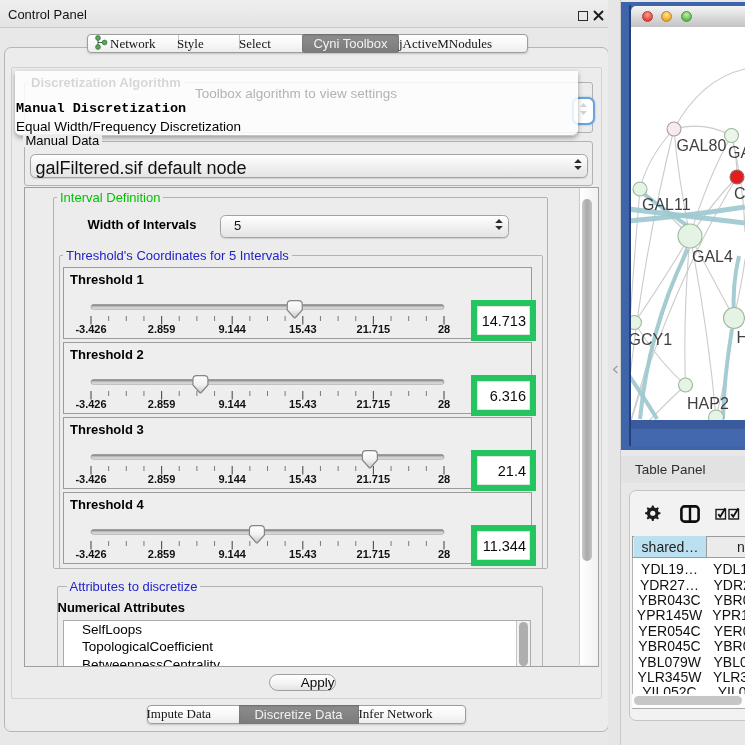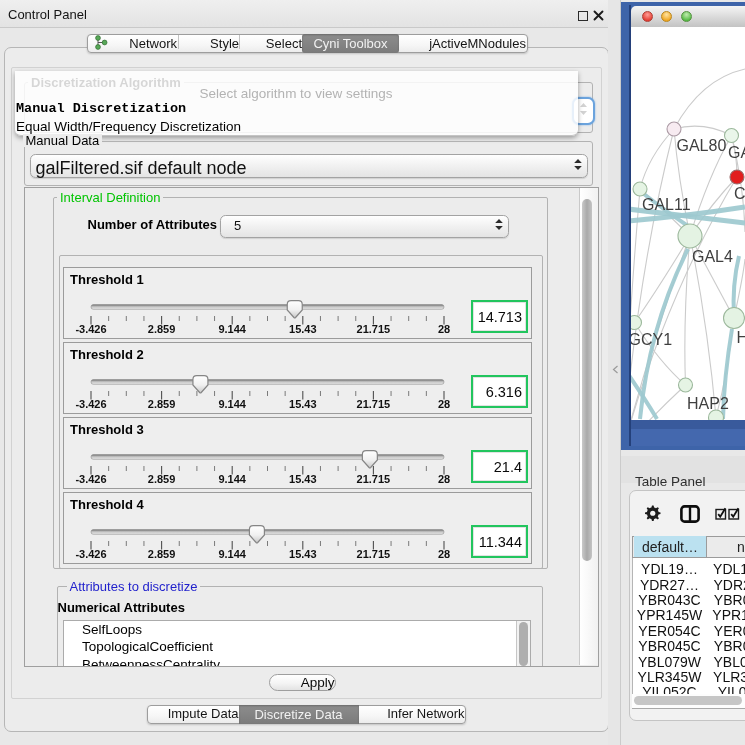--- a/index.html
+++ b/index.html
@@ -5,24 +5,24 @@
 body{width:745px;height:745px;overflow:hidden;position:relative;background:#e8e8e8;
  font-family:"Liberation Sans",sans-serif;-webkit-font-smoothing:antialiased;}
 .abs{position:absolute;}
 .gb{position:absolute;border:1px solid #b2b2b2;border-radius:3px;}
 .gl{position:absolute;font-size:13px;background:#ececec;padding:0 3px;line-height:13px;}
 .combo{position:absolute;border:1px solid #a3a3a3;border-radius:5.5px;
  background:linear-gradient(#ffffff,#f2f2f2 45%,#e4e4e4);box-shadow:0 1px 1px rgba(0,0,0,.12);}
 .ct{position:absolute;font-size:13px;color:#111;}
 .seg{position:absolute;border:1px solid #9d9d9d;border-radius:4px;
  background:linear-gradient(#ffffff,#f6f6f6 60%,#ececec);box-shadow:0 1px 2px rgba(0,0,0,.18);}
-.segtx{position:absolute;font-size:13px;color:#141414;text-align:right;}
+.segtx{position:absolute;font-size:13px;color:#141414;text-align:left;font-family:Liberation Serif, serif;}
 .segdark{position:absolute;background:linear-gradient(#8d8d8d,#7b7b7b);color:#f1f1f1;
  font-size:13px;text-align:center;}
-.vbox{position:absolute;background:#fff;border:2px solid #22c55e;box-shadow:inset 0 0 0 1px #e2e2e2;
+.vbox{position:absolute;background:#fff;border:6px solid #22c55e;box-shadow:inset 0 0 0 1px #e2e2e2;
  font-size:14.5px;color:#0a0a0a;text-align:right;}
 </style></head>
 <body>
 
 <div class="abs" style="left:0;top:0;width:621px;height:27px;background:linear-gradient(#efefef,#e3e3e3);border-bottom:1px solid #c9c9c9;"></div>
 <div class="abs" style="left:8px;top:7px;font-size:13px;color:#141414;">Control Panel</div>
 <div class="abs" style="left:578px;top:11px;width:8px;height:8px;border:1.4px solid #2b2b2b;"></div>
 <svg class="abs" style="left:593px;top:10px" width="11" height="11">
     <path d="M1.5,1.5 L9.5,9.5 M9.5,1.5 L1.5,9.5" stroke="#1b1b1b" stroke-width="1.9" stroke-linecap="round"></path>
   </svg>
@@ -44,45 +44,46 @@
 <div class="segtx" style="left:399px;top:36px;width:127px;line-height:15px;">jActiveMNodules</div>
 <div class="gb" style="left:24px;top:82px;width:567px;height:49px;"></div>
 <div class="gl" style="left:28px;top:75.5px;font-weight:bold;">Discretization Algorithm</div>
 <div class="abs" style="left:572px;top:97px;width:19px;height:24px;border:2.6px solid #6ba3dd;border-radius:7px;background:#fff;box-shadow:0 0 2px #7fb0e2;"></div>
 <svg class="abs" style="left:579px;top:103px" width="9" height="13">
     <path d="M4.5,0 L8,4 L1,4 Z" fill="#d2d2d2"></path>
     <path d="M4.5,12 L1,8 L8,8 Z" fill="#d2d2d2"></path>
   </svg>
 <div class="abs" style="left:14.5px;top:71px;width:563px;height:63.5px;background:rgba(255,255,255,.84);
 border-radius:0 0 6px 6px;box-shadow:0 2px 5px rgba(0,0,0,.35);border-bottom:1px solid #c4c4c4;"></div>
-<div class="abs" style="left:14.5px;top:85.5px;width:563px;font-size:13.5px;color:#b3b3b3;text-align:center;">Select algorithm to view settings</div>
+<div class="abs" style="left:14.5px;top:85.5px;width:563px;font-size:13.5px;color:#b3b3b3;text-align:center;">Toolbox algorithm to view settings</div>
 <div class="abs" style="left:16px;top:100.5px;font-size:13.5px;font-weight:bold;color:#000;font-family:Liberation Mono, monospace;">Manual Discretization</div>
 <div class="abs" style="left:16px;top:118.5px;font-size:13.5px;color:#000;">Equal Width/Frequency Discretization</div>
 <div class="gb" style="left:24px;top:140.5px;width:567px;height:43px;"></div>
 <div class="gl" style="left:22.5px;top:134px;">Manual Data</div>
 <div class="combo" style="left:30px;top:153.5px;width:556px;height:22px;"></div>
 <div class="ct" style="left:35.5px;top:157.5px;font-size:18px;">galFiltered.sif default node</div>
 <svg class="abs" style="left:573px;top:159px" width="10" height="12">
     <path d="M5,0 L8.8,4 L1.2,4 Z" fill="#2c2c2c"></path>
     <path d="M5,11 L1.2,7 L8.8,7 Z" fill="#2c2c2c"></path>
   </svg>
 <div class="abs" style="left:24px;top:187px;width:573px;height:478px;border:1px solid #9f9f9f;background:#ececec;overflow:hidden;"></div>
 <div class="abs" style="left:578.5px;top:188px;width:18px;height:477px;background:linear-gradient(90deg,#ffffff,#f1f1f1);border-left:1px solid #c9c9c9;"></div>
 <div class="abs" style="left:581.5px;top:199px;width:10.5px;height:362px;background:linear-gradient(90deg,#c9c9c9,#a9a9a9 50%,#c4c4c4);border-radius:5.5px;"></div>
 <div class="abs" style="left:25px;top:188px;width:553px;height:478px;overflow:hidden;">
 <div class="gb" style="left:27.5px;top:9px;width:493px;height:370px;border-radius:2px;"></div>
 <div class="gl" style="left:32px;top:3px;color:#00c400;">Interval Definition</div>
-<div class="abs" style="left:62.5px;top:29px;font-size:13px;font-weight:bold;color:#000;">Number of Attributes</div>
+<div class="abs" style="left:62.5px;top:29px;font-size:13px;font-weight:bold;color:#000;">Width of Intervals</div>
 <div class="combo" style="left:194.5px;top:26.5px;width:287px;height:21px;"></div>
 <div class="ct" style="left:209px;top:30px;">5</div>
 <svg class="abs" style="left:469px;top:31px" width="10" height="12">
       <path d="M5,0 L8.8,4 L1.2,4 Z" fill="#2c2c2c"></path>
       <path d="M5,11 L1.2,7 L8.8,7 Z" fill="#2c2c2c"></path>
     </svg>
 <div class="gb" style="left:33.5px;top:66.5px;width:482px;height:312px;border-radius:2px;"></div>
+<div class="gl" style="left:38px;top:60.5px;color:#2222cc;">Threshold's Coordinates for 5 Intervals</div>
 <div class="abs" style="left:38px;top:79px;width:466.5px;height:70px;background:#eeeeee;border:1px solid #9b9b9b;"></div>
 <svg class="abs" style="left:38px;top:79px" width="468" height="72">
 <defs>
         <linearGradient id="thg" x1="0" y1="0" x2="0" y2="1">
 <stop offset="0" stop-color="#ffffff"></stop>
           <stop offset=".55" stop-color="#f0f0f0"></stop>
           <stop offset="1" stop-color="#c8c8c8"></stop>
         </linearGradient>
 <linearGradient id="trk0" x1="0" y1="0" x2="0" y2="1">
 <stop offset="0" stop-color="#6e6e6e"></stop>
@@ -345,41 +346,41 @@
 <text x="97" y="131">GA</text>
 <text x="103" y="172">C</text>
 <text x="11" y="183">GAL11</text>
 <text x="61" y="235">GAL4</text>
 <text x="-2.5" y="318">GCY1</text>
 <text x="105.5" y="316">H</text>
 <text x="56" y="382">HAP2</text>
 </g>
 </svg>
 <div class="abs" style="left:621px;top:455.5px;width:124px;height:27.5px;background:#e2e2e2;"></div>
-<div class="abs" style="left:635px;top:462px;font-size:13.5px;color:#2e2e2e;margin-top:12px;">Table Panel</div>
+<div class="abs" style="left:635px;top:462px;font-size:13.5px;color:#2e2e2e;">Table Panel</div>
 <div class="abs" style="left:629px;top:489.5px;width:130px;height:229px;background:#f2f2f2;border:1px solid #c4c4c4;border-radius:7px;"></div>
 <svg class="abs" style="left:643px;top:505px" width="18" height="18" viewBox="0 0 18 18">
 <path fill="#1c1c1c" d="M9,0.5 L10.6,0.5 L11.1,2.6 a6.6,6.6 0 0 1 1.8,0.75 L14.8,2.2 L15.9,3.3 L14.8,5.1 a6.6,6.6 0 0 1 0.75,1.8 L17.5,7.4 L17.5,9 L15.5,9.6 a6.6,6.6 0 0 1 -0.75,1.8 L15.9,13.3 L14.8,14.4 L12.9,13.3 a6.6,6.6 0 0 1 -1.8,0.75 L10.6,16 L9,16 L8.4,14 a6.6,6.6 0 0 1 -1.8,-0.75 L4.8,14.4 L3.7,13.3 L4.8,11.4 a6.6,6.6 0 0 1 -0.75,-1.8 L2,9 L2,7.4 L4,6.9 a6.6,6.6 0 0 1 0.75,-1.8 L3.7,3.3 L4.8,2.2 L6.6,3.35 a6.6,6.6 0 0 1 1.8,-0.75 Z"></path>
 <circle cx="9.75" cy="8.25" r="2.6" fill="#f2f2f2"></circle>
 </svg>
 <svg class="abs" style="left:679.5px;top:505px" width="20" height="18">
     <rect x="1.4" y="1.4" width="17.2" height="15.2" rx="3.2" fill="none" stroke="#0d0d0d" stroke-width="2.6"></rect>
     <line x1="10" y1="2" x2="10" y2="16" stroke="#0d0d0d" stroke-width="2.4"></line>
   </svg>
 <svg class="abs" style="left:714.5px;top:507px" width="12" height="13">
     <rect x="1" y="2.5" width="9.5" height="9.5" fill="none" stroke="#1a1a1a" stroke-width="1.4"></rect>
     <path d="M3.2,7.2 L5.2,9.6 L10.4,1.2" fill="none" stroke="#111" stroke-width="1.8"></path>
   </svg>
 <svg class="abs" style="left:727.5px;top:507px" width="12" height="13">
     <rect x="1" y="2.5" width="9.5" height="9.5" fill="none" stroke="#1a1a1a" stroke-width="1.4"></rect>
     <path d="M3.2,7.2 L5.2,9.6 L10.4,1.2" fill="none" stroke="#111" stroke-width="1.8"></path>
   </svg>
 <div class="abs" style="left:632px;top:535.5px;width:113px;height:22px;background:#ebebeb;border:1px solid #9b9b9b;border-right:none;box-sizing:border-box;"></div>
 <div class="abs" style="left:634px;top:536px;width:72.5px;height:21px;background:#bbe1f0;border-right:1px solid #9b9b9b;box-sizing:border-box;"></div>
-<div class="abs" style="left:633px;top:539px;width:74px;font-size:14px;color:#222;text-align:center;">default…</div>
+<div class="abs" style="left:633px;top:539px;width:74px;font-size:14px;color:#222;text-align:center;">shared…</div>
 <div class="abs" style="left:737px;top:539px;font-size:14px;color:#222;">na</div>
 <div class="abs" style="left:632px;top:557.5px;width:113px;height:136.5px;background:#fff;border-left:1px solid #b5b5b5;"></div>
 <div class="abs" style="left:632px;top:557.5px;width:113px;height:136.5px;overflow:hidden;">
 <div class="abs" style="left:1px;top:3.7px;width:73px;font-size:14px;color:#111;text-align:center;">YDL19…</div>
 <div class="abs" style="left:75px;top:3.7px;width:76px;font-size:14px;color:#111;text-align:center;">YDL194W</div>
 <div class="abs" style="left:1px;top:19.1px;width:73px;font-size:14px;color:#111;text-align:center;">YDR27…</div>
 <div class="abs" style="left:75px;top:19.1px;width:76px;font-size:14px;color:#111;text-align:center;">YDR277C</div>
 <div class="abs" style="left:1px;top:34.5px;width:73px;font-size:14px;color:#111;text-align:center;">YBR043C</div>
 <div class="abs" style="left:75px;top:34.5px;width:76px;font-size:14px;color:#111;text-align:center;">YBR043C</div>
 <div class="abs" style="left:1px;top:49.8px;width:73px;font-size:14px;color:#111;text-align:center;">YPR145W</div>

